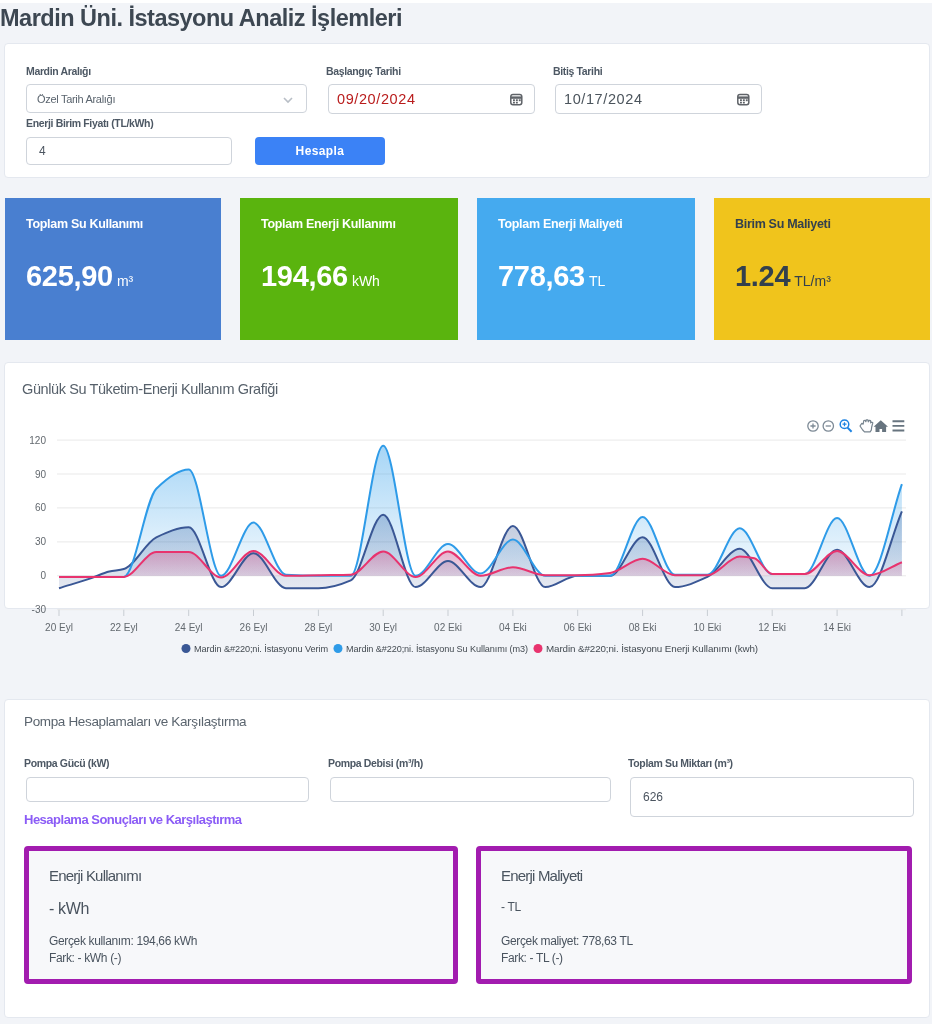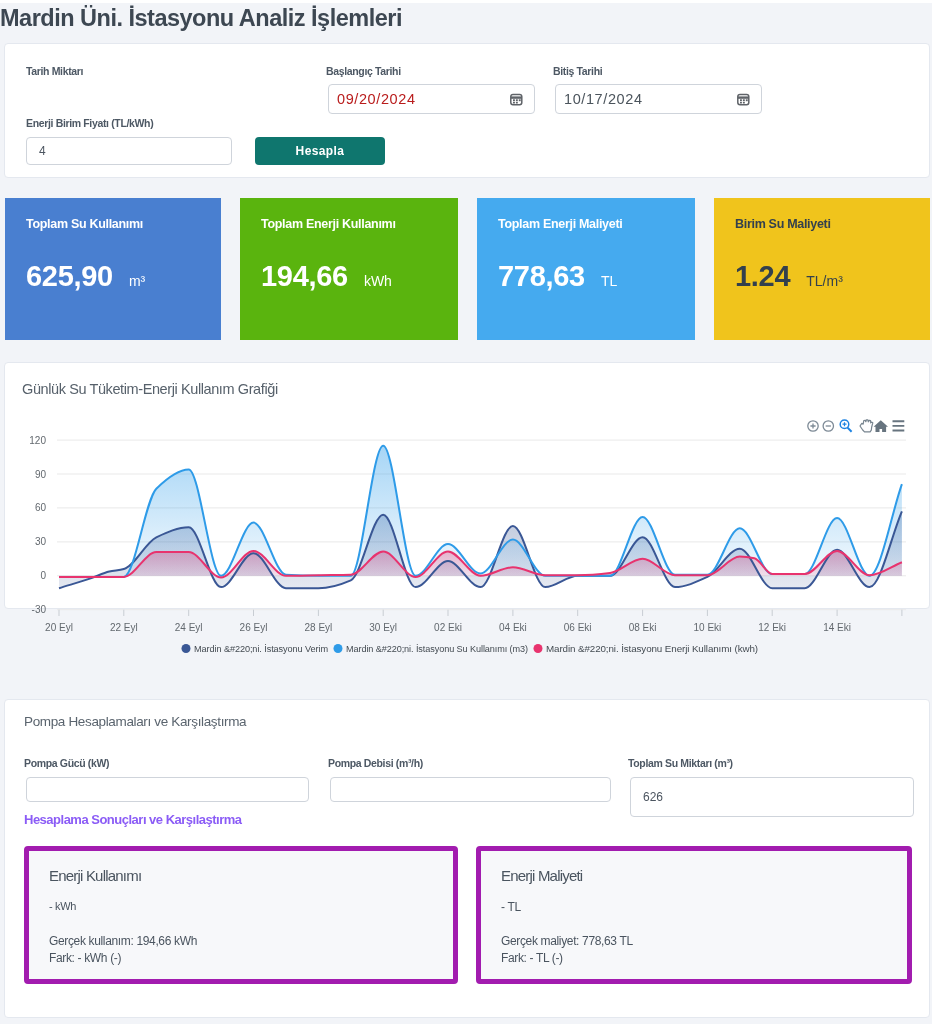--- a/index.html
+++ b/index.html
@@ -5,32 +5,37 @@
 html,body{font-family:"Liberation Sans",sans-serif;background:#fff}
 .page{position:relative;width:932px;height:1024px;background:#fff;overflow:hidden}
 .bg{position:absolute;left:0;top:3px;width:932px;height:1021px;background:#f2f4f8}
 .card{position:absolute;background:#fff;border:1px solid #e4e8ef;border-radius:4px}
 h1.title{position:absolute;left:0;top:5px;width:932px;text-align:left;font-size:23.5px;font-weight:bold;color:#3d4752;letter-spacing:-0.5px}
 .lbl{position:absolute;font-size:10.5px;font-weight:bold;color:#4d5864;letter-spacing:-0.35px}
 .inp{position:absolute;border:1px solid #cfd4db;border-radius:4px;background:#fff;font-size:12px;color:#4c5560;display:flex;align-items:center;padding:0 12px}
 .statcard{position:absolute;border-radius:0;top:198px;height:142px;color:#fff}
 .stat-t{position:absolute;left:21px;top:19px;font-size:12.5px;font-weight:bold;letter-spacing:-0.3px}
 .stat-v{position:absolute;left:21px;top:62px;font-size:29px;font-weight:bold;letter-spacing:-0.3px}
-.stat-u{font-size:14px;font-weight:normal;letter-spacing:0;margin-left:16px}
+.stat-u{font-size:14px;font-weight:normal;letter-spacing:0;margin-left:4px}
 .greybox{position:absolute;top:146px;height:138px;background:#f7f8fa;border:5px solid #a21caf;border-radius:4px;color:#4a545f}
 </style></head>
 <body>
 <div class="page">
 <div class="bg"></div>
 <h1 class="title">Mardin Üni. İstasyonu Analiz İşlemleri</h1>
 
 <div class="card" style="left:4px;top:43px;width:926px;height:135px">
-  <div class="lbl" style="left:21px;top:21px">Tarih Miktarı</div>
+  <div class="lbl" style="left:21px;top:21px">Mardin Aralığı</div>
   <div class="lbl" style="left:321px;top:21px">Başlangıç Tarihi</div>
   <div class="lbl" style="left:548px;top:21px">Bitiş Tarihi</div>
+  <div class="inp" style="left:21px;top:40px;width:281px;height:29px;font-size:11px;letter-spacing:-0.3px;color:#5a646e;padding:0 10px">Özel Tarih Aralığı
+    <svg style="position:absolute;right:12px;top:9px" width="12" height="12" viewBox="0 0 12 12">
+          <path d="M2 4l4 4 4-4" stroke="#b8bec6" stroke-width="1.6" fill="none"></path>
+        </svg>
+  </div>
   <div class="inp" style="left:323px;top:40px;width:207px;height:17px;font-size:14.5px;letter-spacing:0.6px;color:#b91c1c;padding:14px 8px">09/20/2024<svg style="position:absolute;right:11px;top:8px" width="13" height="13" viewBox="0 0 13 13">
           <rect x="0.8" y="1.4" width="11" height="10.4" rx="2.2" fill="none" stroke="#5f6368" stroke-width="1.5"></rect>
           <path d="M1 4.6h11" stroke="#5f6368" stroke-width="2.4"></path>
           <g fill="#5f6368">
             <rect x="3" y="6.3" width="1.9" height="1.9"></rect>
             <rect x="5.9" y="6.3" width="1.9" height="1.9"></rect>
             <rect x="8.8" y="6.3" width="1.9" height="1.9"></rect>
             <rect x="3" y="8.9" width="1.9" height="1.6"></rect>
             <rect x="5.9" y="8.9" width="1.9" height="1.6"></rect>
           </g>
@@ -41,21 +46,21 @@
           <g fill="#5f6368">
             <rect x="3" y="6.3" width="1.9" height="1.9"></rect>
             <rect x="5.9" y="6.3" width="1.9" height="1.9"></rect>
             <rect x="8.8" y="6.3" width="1.9" height="1.9"></rect>
             <rect x="3" y="8.9" width="1.9" height="1.6"></rect>
             <rect x="5.9" y="8.9" width="1.9" height="1.6"></rect>
           </g>
         </svg></div>
   <div class="lbl" style="left:21px;top:73px">Enerji Birim Fiyatı (TL/kWh)</div>
   <div class="inp" style="left:21px;top:93px;width:206px;height:28px">4</div>
-  <div style="position:absolute;left:250px;top:93px;width:130px;height:28px;background:#0f766e;border-radius:4px;color:#fff;font-size:12px;font-weight:bold;letter-spacing:0.4px;display:flex;align-items:center;justify-content:center">Hesapla</div>
+  <div style="position:absolute;left:250px;top:93px;width:130px;height:28px;background:#3b82f6;border-radius:4px;color:#fff;font-size:12px;font-weight:bold;letter-spacing:0.4px;display:flex;align-items:center;justify-content:center">Hesapla</div>
 </div>
 
 <div class="statcard" style="left:5px;width:216px;background:#497fd0">
   <div class="stat-t">Toplam Su Kullanımı</div>
   <div class="stat-v">625,90<span class="stat-u">m³</span></div>
 </div>
 <div class="statcard" style="left:240px;width:218px;background:#5ab40e">
   <div class="stat-t">Toplam Enerji Kullanımı</div>
   <div class="stat-v">194,66<span class="stat-u">kWh</span></div>
 </div>
@@ -185,21 +190,21 @@
   <div style="position:absolute;left:19px;top:14px;font-size:13.5px;letter-spacing:-0.35px;color:#5a646e">Pompa Hesaplamaları ve Karşılaştırma</div>
   <div class="lbl" style="left:19px;top:57px">Pompa Gücü (kW)</div>
   <div class="lbl" style="left:323px;top:57px">Pompa Debisi (m³/h)</div>
   <div class="lbl" style="left:623px;top:57px">Toplam Su Miktarı (m³)</div>
   <div class="inp" style="left:21px;top:77px;width:283px;height:25px"></div>
   <div class="inp" style="left:325px;top:77px;width:281px;height:25px"></div>
   <div class="inp" style="left:625px;top:77px;width:284px;height:40px">626</div>
   <div style="position:absolute;left:19px;top:112px;font-size:13px;font-weight:bold;letter-spacing:-0.5px;color:#8b5cf6">Hesaplama Sonuçları ve Karşılaştırma</div>
   <div class="greybox" style="left:19px;width:434px">
     <div style="position:absolute;left:20px;top:16px;font-size:15px;letter-spacing:-0.8px">Enerji Kullanımı</div>
-    <div style="position:absolute;left:20px;top:49px;font-size:11px;letter-spacing:-0.35px">- kWh</div>
+    <div style="position:absolute;left:20px;top:49px;font-size:16px;letter-spacing:-0.35px">- kWh</div>
     <div style="position:absolute;left:20px;top:83px;font-size:12px;letter-spacing:-0.35px">Gerçek kullanım: 194,66 kWh</div>
     <div style="position:absolute;left:20px;top:100px;font-size:12px;letter-spacing:-0.35px">Fark: - kWh (-)</div>
   </div>
   <div class="greybox" style="left:471px;width:436px">
     <div style="position:absolute;left:20px;top:16px;font-size:15px;letter-spacing:-0.8px">Enerji Maliyeti</div>
     <div style="position:absolute;left:20px;top:49px;font-size:12px;letter-spacing:-0.35px">- TL</div>
     <div style="position:absolute;left:20px;top:83px;font-size:12px;letter-spacing:-0.35px">Gerçek maliyet: 778,63 TL</div>
     <div style="position:absolute;left:20px;top:100px;font-size:12px;letter-spacing:-0.35px">Fark: - TL (-)</div>
   </div>
 </div>

